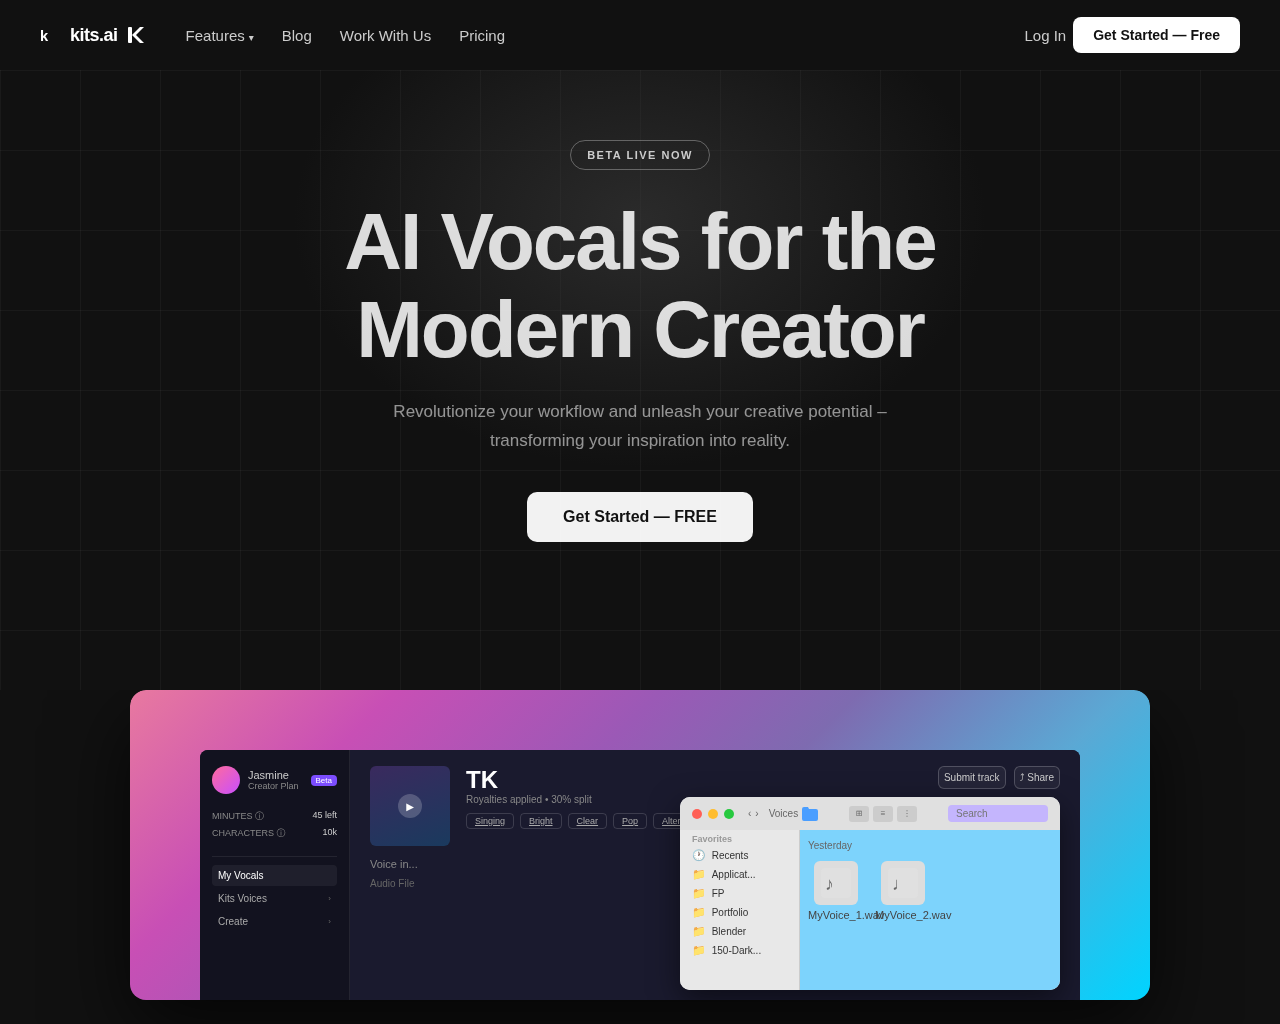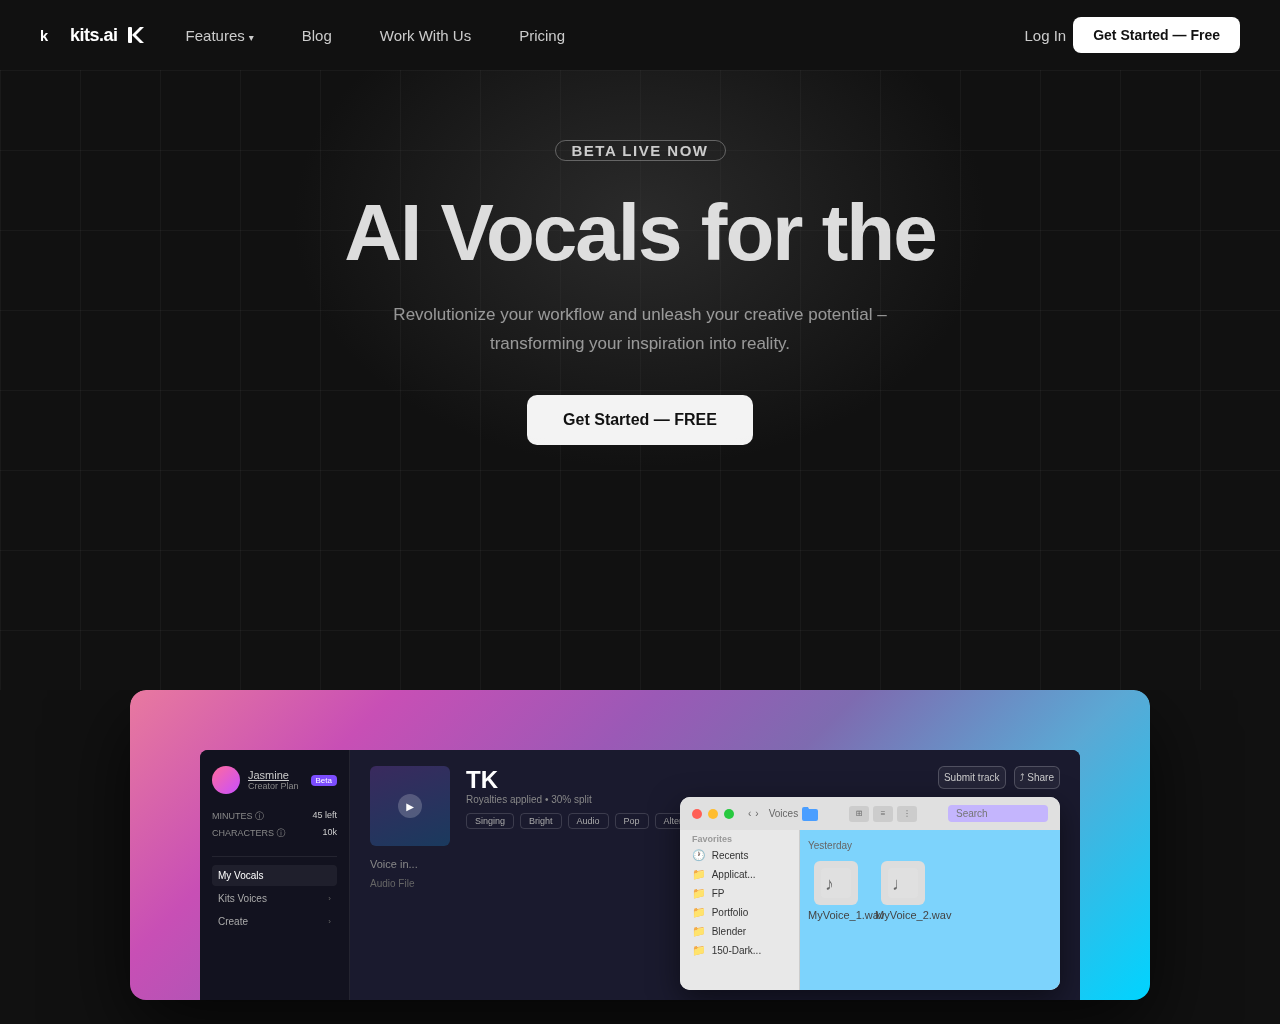--- a/index.html
+++ b/index.html
@@ -45,21 +45,21 @@
     }
 
     .logo-icon {
       width: 22px;
       height: 22px;
     }
 
     .nav-links {
       display: flex;
       align-items: center;
-      gap: 48px;
+      gap: 28px;
     }
 
     .nav-link {
       color: #cccccc;
       font-size: 15px;
       cursor: pointer;
       display: flex;
       align-items: center;
       gap: 4px;
     }
@@ -121,22 +121,22 @@
       width: 700px;
       height: 500px;
       background: radial-gradient(ellipse at center, rgba(60,60,60,0.6) 0%, transparent 70%);
       pointer-events: none;
     }
 
     .beta-badge {
       display: inline-block;
       border: 1px solid rgba(255,255,255,0.3);
       border-radius: 20px;
-      padding: 1px 16px;
-      font-size: 15px;
+      padding: 8px 16px;
+      font-size: 11px;
       font-weight: 600;
       letter-spacing: 1.5px;
       color: #cccccc;
       margin-bottom: 28px;
       position: relative;
       z-index: 2;
     }
 
     .hero-title {
       font-size: 80px;
@@ -235,21 +235,20 @@
       width: 28px;
       height: 28px;
       border-radius: 50%;
       background: linear-gradient(135deg, #ff6b9d, #c84fff);
     }
 
     .sidebar-username {
       font-size: 11px;
       color: #ccc;
       font-weight: 500;
-      text-decoration: underline;
     }
 
     .sidebar-plan {
       font-size: 9px;
       color: #888;
     }
 
     .sidebar-badge {
       background: #7c4dff;
       color: white;
@@ -361,20 +360,21 @@
       gap: 6px;
       flex-wrap: wrap;
     }
 
     .tag {
       font-size: 9px;
       color: #aaa;
       border: 1px solid rgba(255,255,255,0.15);
       border-radius: 4px;
       padding: 2px 8px;
+      text-decoration: underline;
     }
 
     .track-actions {
       margin-left: auto;
       display: flex;
       gap: 8px;
     }
 
     .action-btn {
       font-size: 10px;
@@ -577,20 +577,21 @@
 </nav>
 
 <section class="hero">
   <div class="grid-bg"></div>
   <div class="hero-glow"></div>
 
   <div class="beta-badge">BETA LIVE NOW</div>
 
   <h1 class="hero-title">
     <span>AI Vocals for the</span><br>
+    <span>Modern Creator</span>
   </h1>
 
   <p class="hero-subtitle">Revolutionize your workflow and unleash your creative potential – transforming your inspiration into reality.</p>
 
   <button class="cta-btn-hero">Get Started — FREE</button>
 </section>
 
 <div class="app-preview">
   <div class="screenshot-wrapper">
 
@@ -640,21 +641,21 @@
               <div class="track-thumb-img">
                 <div class="play-btn-small">▶</div>
               </div>
             </div>
             <div>
               <h2>TK</h2>
               <div class="track-royalty">Royalties applied • 30% split</div>
               <div class="track-tags">
                 <span class="tag">Singing</span>
                 <span class="tag">Bright</span>
-                <span class="tag">Audio</span>
+                <span class="tag">Clear</span>
                 <span class="tag">Pop</span>
                 <span class="tag">Alternative</span>
               </div>
             </div>
             <div class="track-actions">
               <button class="action-btn">Submit track</button>
               <button class="action-btn">⤴ Share</button>
             </div>
           </div>
 

